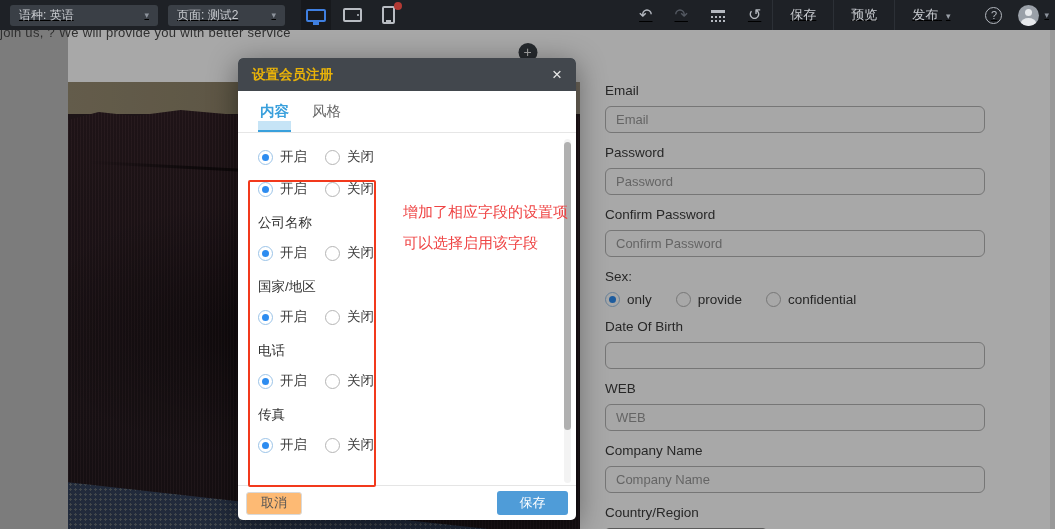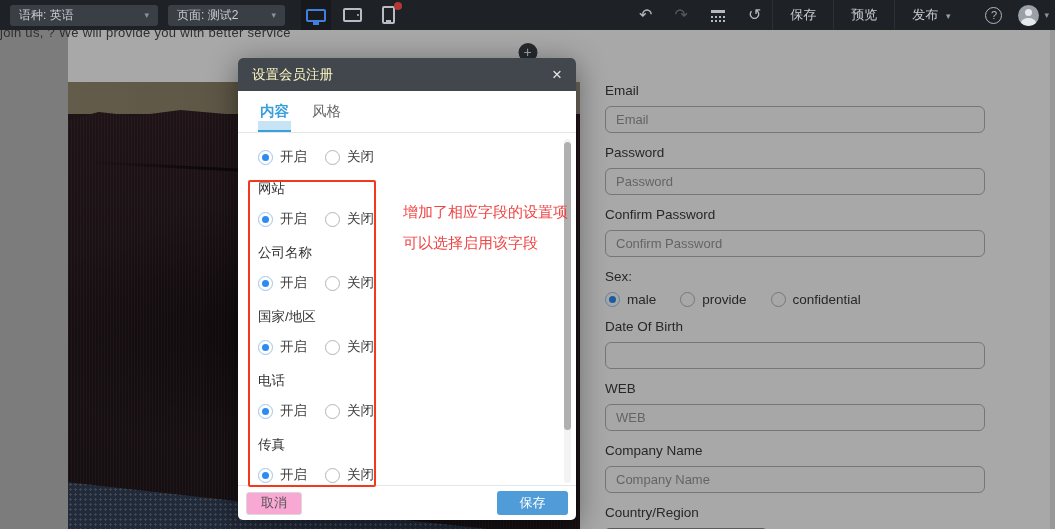--- a/index.html
+++ b/index.html
@@ -2,21 +2,21 @@
 <html><head>
 <meta charset="utf-8">
 <style>
   * { margin:0; padding:0; box-sizing:border-box; }
   html,body { width:1055px; height:529px; overflow:hidden; }
   body { font-family:"Liberation Sans", sans-serif; }
   #app { position:relative; width:1055px; height:529px; overflow:hidden; background:#fff; }
 
   
   .toolbar { position:absolute; top:0; left:0; width:1055px; height:30px; background:#1e2126;
-             display:flex; align-items:center; z-index:50; }
+             display:flex; align-items:center; z-index:50;text-decoration:underline; }
   .tb-dd { display:flex; align-items:center; justify-content:space-between; background:#3a3f46;
            color:#c9ccd1; font-size:12px; height:21px; border-radius:3px; padding:0 9px;
            margin-left:10px; cursor:pointer; }
   .tb-dd .caret { color:#8d939c; font-size:9px; margin-left:8px; }
   .dd-lang { width:148px; }
   .dd-page { width:117px; }
 
   .device-group { display:flex; align-items:center; margin-left:16px; gap:6px; }
   .dev-tile { width:30px; height:30px; display:flex; align-items:center; justify-content:center;
               position:relative; cursor:pointer; }
@@ -99,21 +99,21 @@
 
   
   .dim-overlay { position:absolute; top:30px; left:0; width:1055px; height:499px;
                  background:rgba(0,0,0,.34); z-index:10; }
 
   
   .modal { position:absolute; left:238px; top:58px; width:338px; height:462px; background:#fff;
            border-radius:5px; z-index:20; box-shadow:0 6px 30px rgba(0,0,0,.45); }
   .modal-header { height:33px; background:#42474d; border-radius:5px 5px 0 0; display:flex;
                   align-items:center; justify-content:space-between; padding:0 14px; }
-  .modal-title { color:#fef9c3; font-size:13.5px; font-weight:normal; }
+  .modal-title { color:#eab308; font-size:13.5px; font-weight:bold; }
   .modal-close { color:#e8e8e8; font-size:17px; cursor:pointer; line-height:1; }
   .modal-tabs { height:42px; border-bottom:1px solid #e6e6e6; display:flex; align-items:flex-end;
                 padding:0 20px; gap:19px; }
   .tab { font-size:14.5px; color:#666; padding:0 2px 11px; cursor:pointer; }
   .tab.active { color:#3aa0dc; font-weight:bold; border-bottom:2px solid #3aa0dc; padding-bottom:9px;
                 box-shadow:inset 0 -9px 0 #c6e4f6; }
   .modal-content { position:relative; height:352px; padding:15px 20px 0; overflow:hidden; }
   .m-top-row { margin-bottom:14px; }
   .m-group { margin-top:13px; }
   .m-label { font-size:13.5px; color:#333; margin-bottom:12px; }
@@ -127,21 +127,21 @@
   .annot-2 { top:176px; }
 
   .modal-scroll-track { position:absolute; right:5px; top:81px; width:7px; height:344px;
                         background:#f3f3f3; border-radius:4px; }
   .modal-scroll-thumb { position:absolute; left:0; top:3px; width:7px; height:288px;
                         background:#b0b0b0; border-radius:4px; cursor:pointer; }
 
   .modal-footer { position:absolute; left:0; bottom:0; width:100%; height:35px;
                   border-top:1px solid #e5e5e5; display:flex; align-items:center;
                   justify-content:space-between; padding:0 8px; }
-  .btn-cancel { width:56px; height:23px; background:#f9a8d4; border:1px solid #d9d9d9; border-radius:3px;
+  .btn-cancel { width:56px; height:23px; background:#fdba74; border:1px solid #d9d9d9; border-radius:3px;
                 color:#555; font-size:13px; display:flex; align-items:center; justify-content:center; cursor:pointer; }
   .btn-save { width:71px; height:24px; background:#4f9cd8; border-radius:3px; color:#fff; font-size:13px;
               display:flex; align-items:center; justify-content:center; cursor:pointer; }
 </style>
 </head>
 <body>
 
 <div id="app">
 
   <div class="canvas">
@@ -158,21 +158,21 @@
 
     <div class="form-col" id="form-fields">
         <div class="f-group"><div class="f-label">Email</div><input class="f-input" placeholder="Email" style=""></div>
         <div class="f-group"><div class="f-label">Password</div><input class="f-input" placeholder="Password" style=""></div>
         <div class="f-group"><div class="f-label">Confirm Password</div><input class="f-input" placeholder="Confirm Password" style=""></div>
         <div class="f-group">
           <div class="f-label">Sex:</div>
           <div class="radio-row">
             <span class="radio-opt">
               <span class="radio sel"></span>
-              <span class="radio-label">male</span>
+              <span class="radio-label">only</span>
             </span>
             <span class="radio-opt">
               <span class="radio"></span>
               <span class="radio-label">provide</span>
             </span>
             <span class="radio-opt">
               <span class="radio"></span>
               <span class="radio-label">confidential</span>
             </span>
           </div>
@@ -210,21 +210,20 @@
               <span class="radio-label">开启</span>
             </span>
             <span class="radio-opt">
               <span class="radio"></span>
               <span class="radio-label">关闭</span>
             </span>
           </div>
         </div>
       <div id="modal-fields">
           <div class="m-group">
-            <div class="m-label">网站</div>
             <div class="radio-row">
               <span class="radio-opt">
                 <span class="radio sel"></span>
                 <span class="radio-label">开启</span>
               </span>
               <span class="radio-opt">
                 <span class="radio"></span>
                 <span class="radio-label">关闭</span>
               </span>
             </div>

